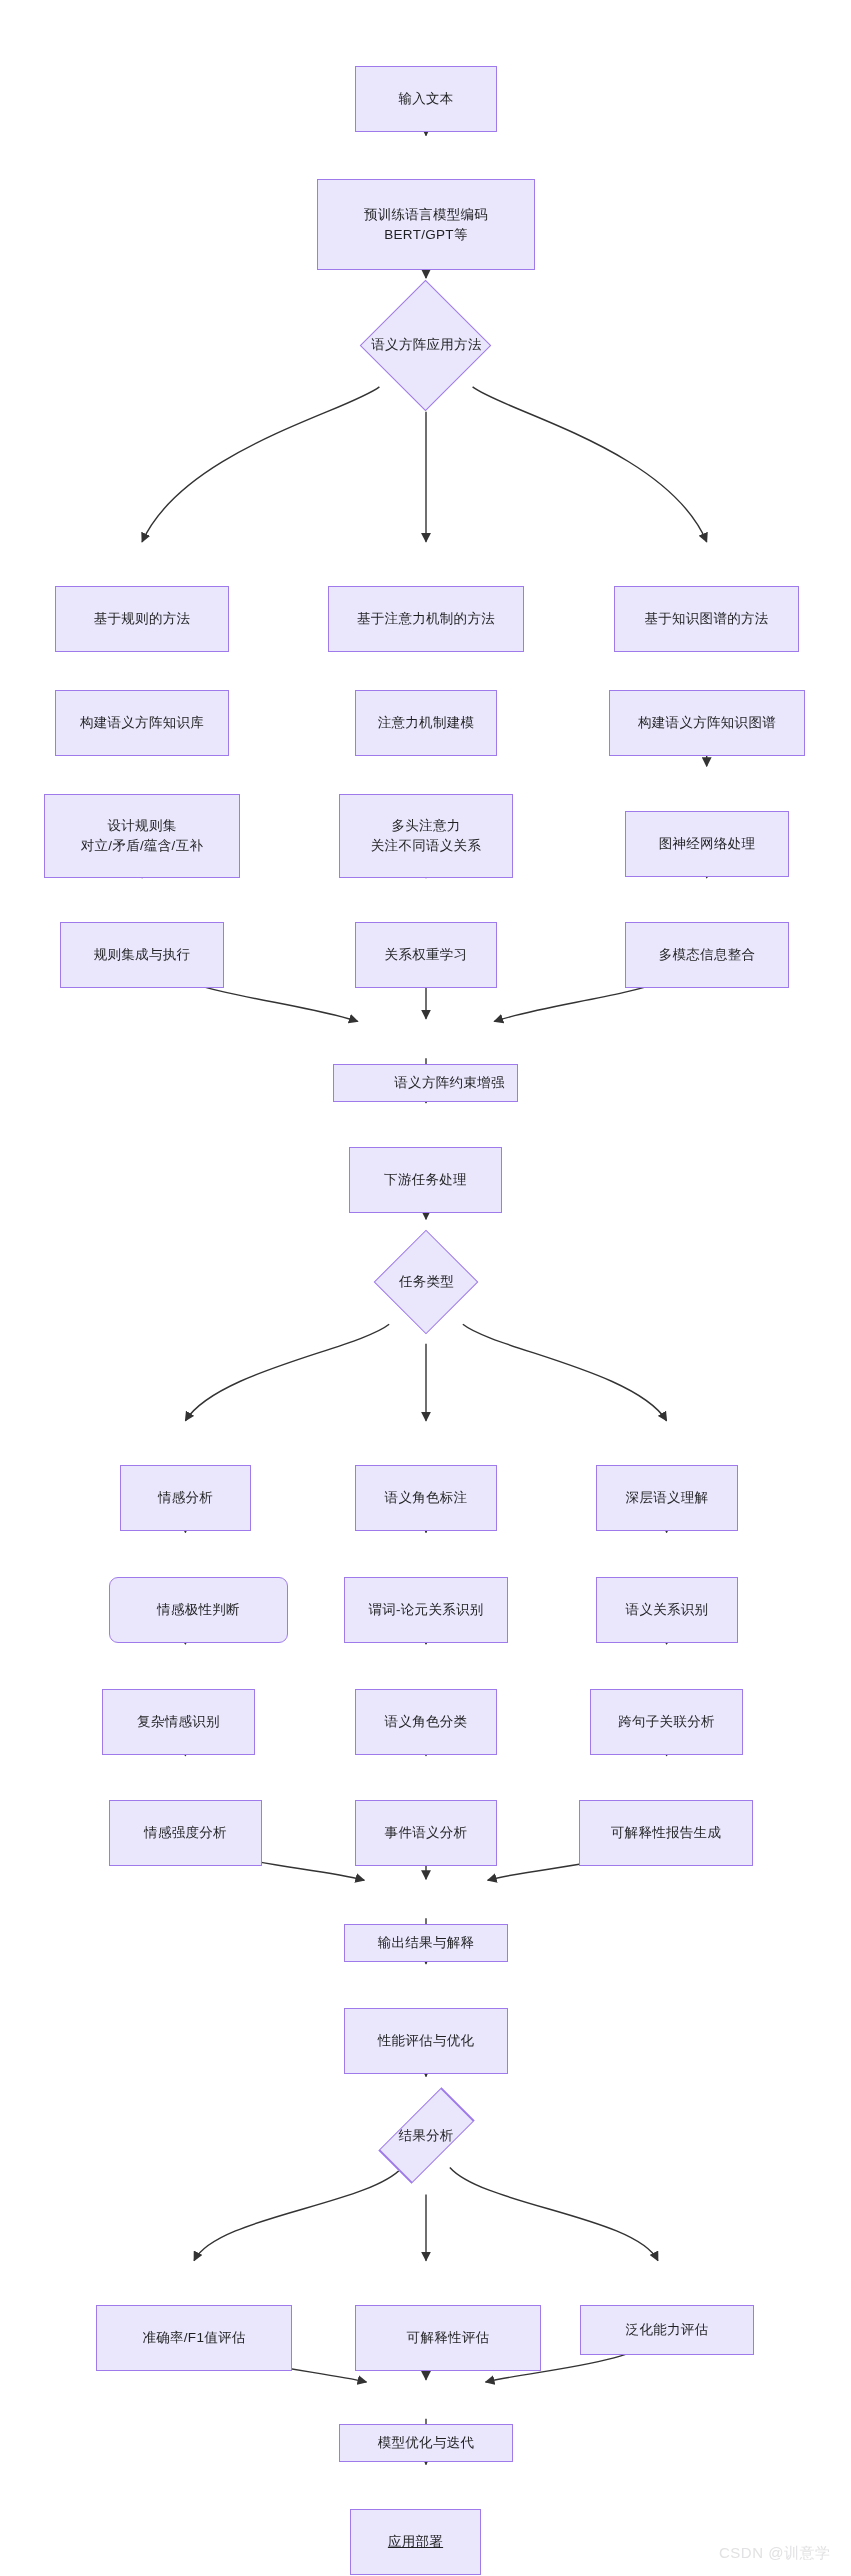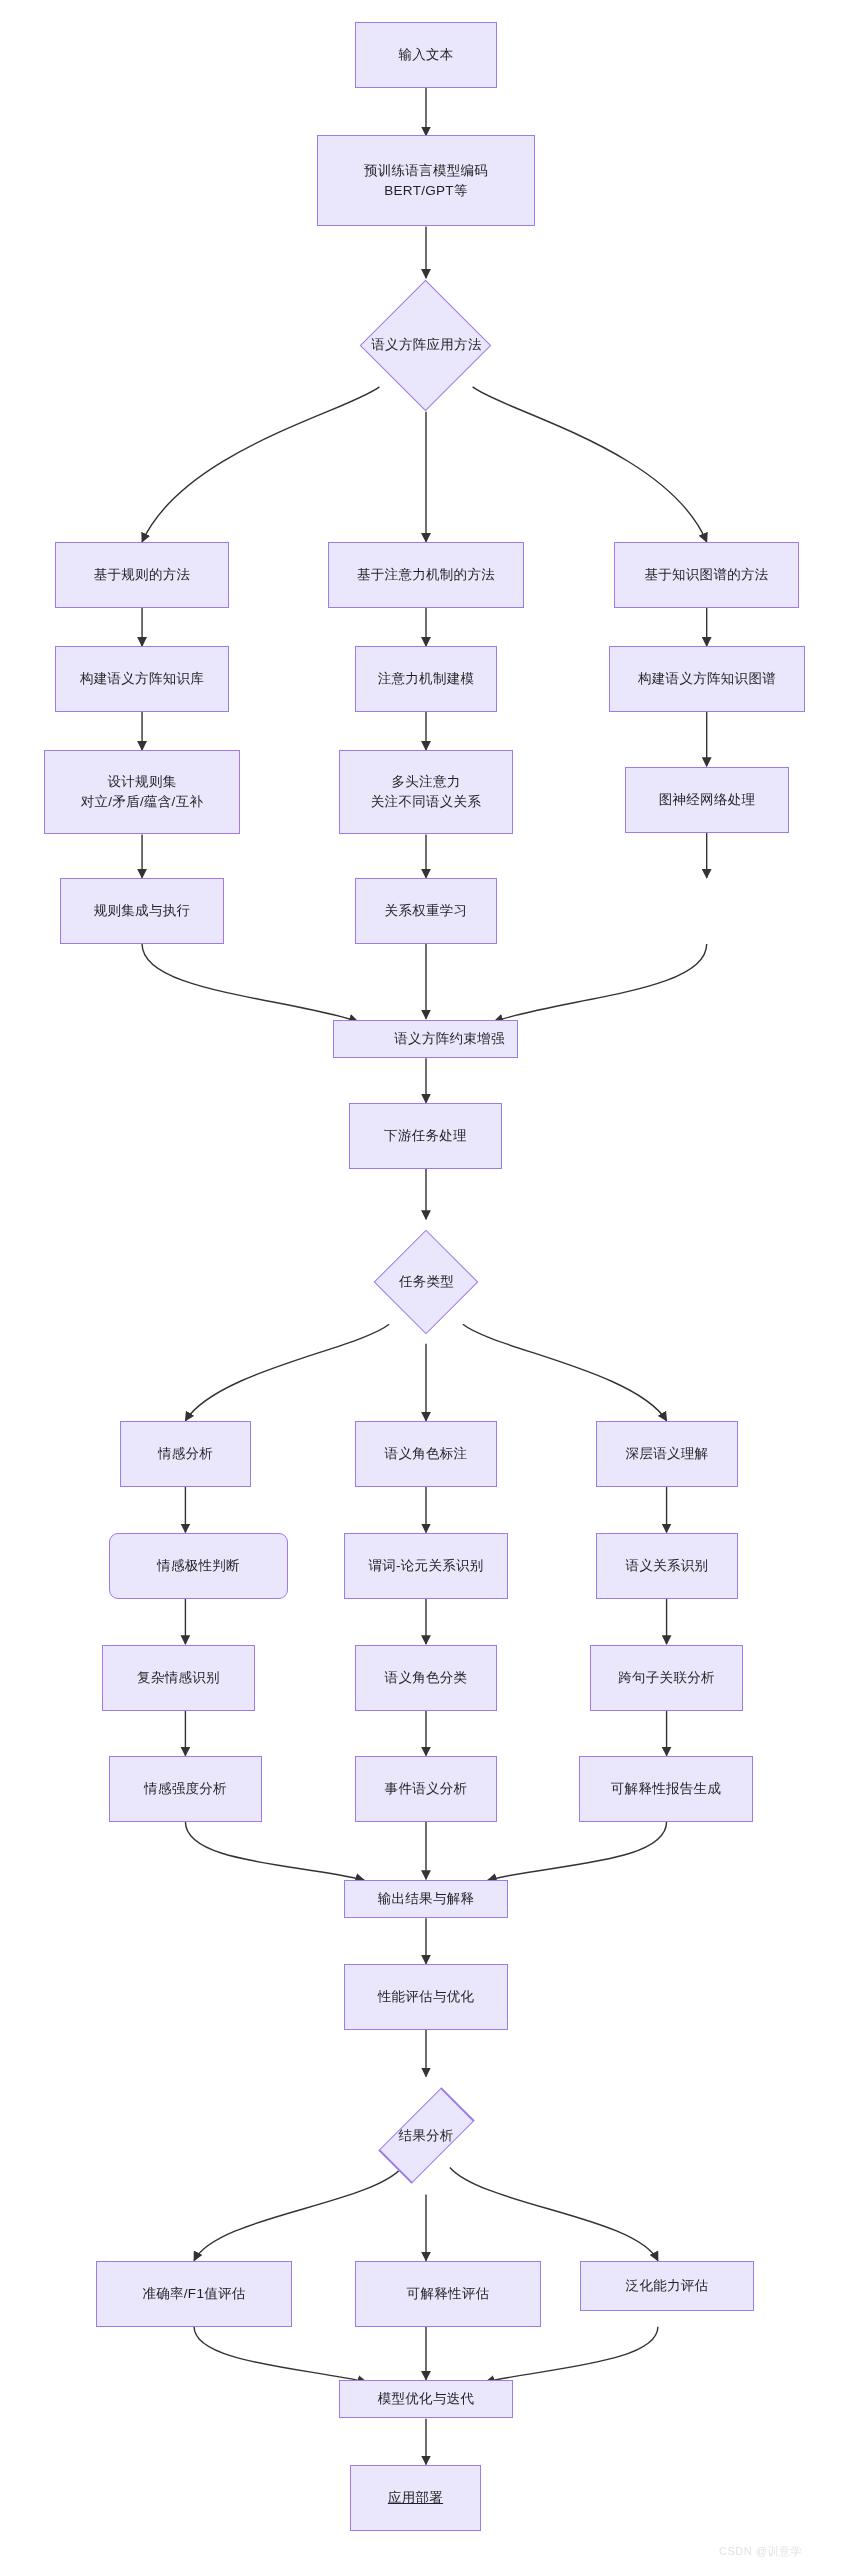--- a/index.html
+++ b/index.html
@@ -18,20 +18,21 @@
     box-sizing:border-box;
     background:#eae7fc;
     border:1.4px solid #9f7aea;
     display:flex; align-items:center; justify-content:center;
     text-align:center;
     color:#1f2022;
     font-size:13.5px;
     line-height:1.45;
     letter-spacing:0.3px;
     white-space:pre-line;
+    margin-top:44px;
   }
 
   .diamond {
     position:absolute;
     box-sizing:border-box;
     background:#eae7fc;
     border:1.4px solid #9f7aea;
     transform:rotate(45deg);
   }
   .diamond-label {
@@ -40,21 +41,21 @@
     text-align:right;
     color:#1f2022;
     font-size:13.5px;
     letter-spacing:0.3px;
     white-space:nowrap;
   }
 
   .watermark {
     position:absolute;
     color:#e2e2e4;
-    font-size:11px;
+    font-size:15px;
     letter-spacing:0.5px;
     white-space:nowrap;
     user-select:none;
   }
 </style>
 </head>
 <body>
 
 <div id="stage">
 
@@ -147,20 +148,21 @@
   <div class="node" style="left:609px; top:646px; width:196px; height:66px;">构建语义方阵知识图谱</div>
 
   <div class="node" style="left:44px; top:750px; width:196px; height:84px;">设计规则集
 对立/矛盾/蕴含/互补</div>
   <div class="node" style="left:625px; top:767px; width:164px; height:66px;">图神经网络处理</div>
   <div class="node" style="left:339px; top:750px; width:174px; height:84px;">多头注意力
 关注不同语义关系</div>
 
   <div class="node" style="left:60px; top:878px; width:164px; height:66px;">规则集成与执行</div>
   <div class="node" style="left:355px; top:878px; width:142px; height:66px;">关系权重学习</div>
+  <div class="node" style="left:625px; top:878px; width:164px; height:66px;">多模态信息整合</div>
 
   <div class="node" style="left:333px; top:1020px; width:185px; height:38px;padding-left:48px;">语义方阵约束增强</div>
 
   <div class="node" style="left:349px; top:1103px; width:153px; height:66px;">下游任务处理</div>
 
   <div class="diamond" style="left:389px; top:1245px; width:74px; height:74px;"></div>
   <div class="diamond-label" style="left:345px; top:1263px; width:163px; height:38px;">任务类型</div>
 
   <div class="node" style="left:120px; top:1421px; width:131px; height:66px;">情感分析</div>
   <div class="node" style="left:355px; top:1421px; width:142px; height:66px;">语义角色标注</div>

